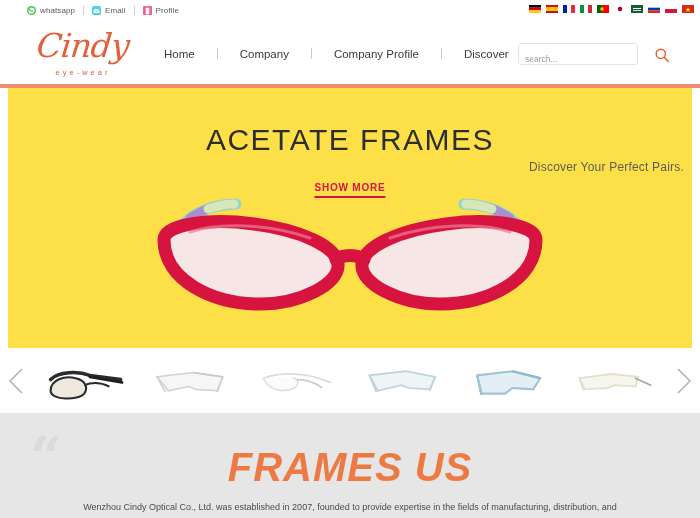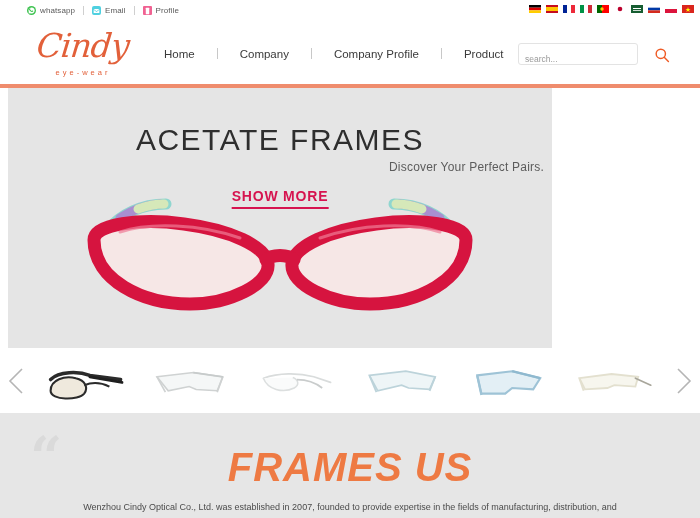--- a/index.html
+++ b/index.html
@@ -78,34 +78,34 @@
   .search-input::placeholder { color:#9a9a9a; }
   .search-btn {
     position:absolute; right:28px; top:24px;
     width:20px; height:20px; border:0; background:transparent; cursor:pointer;
     display:flex; align-items:center; justify-content:center;
   }
 
   
   .hero-rule { position:absolute; left:0; top:84px; width:700px; height:4px; background:#ef8c6d; }
   .hero {
-    position:absolute; left:8px; top:88px; width:544px; height:260px;
-    background:#e5e5e5; overflow:hidden;padding-left:8px;
+    position:absolute; left:8px; top:88px; width:684px; height:260px;
+    background:#fde047; overflow:hidden;padding-left:8px;
   }
   .hero-title {
     position:absolute; left:0; right:0; top:35px; text-align:center;
     font-size:30px; color:#2e2e2e; letter-spacing:1.5px; font-weight:400;
   }
   .hero-sub {
     position:absolute; left:0; right:8px; top:72px; text-align:right;
     font-size:12px; color:#5c5c5c; letter-spacing:.2px;
   }
   .hero-cta {
-    position:absolute; left:50%; top:100px; transform:translateX(-50%);
-    font-size:14px; font-weight:bold; color:#d6134f; letter-spacing:.8px;
+    position:absolute; left:50%; top:94px; transform:translateX(-50%);
+    font-size:10px; font-weight:bold; color:#d6134f; letter-spacing:.8px;
     padding-bottom:3px; border-bottom:2px solid #d6134f; cursor:pointer;
   }
   .hero-glasses { position:absolute; left:50%; top:100px; transform:translateX(-50%); }
 
   
   .carousel {
     position:absolute; left:0; top:348px; width:700px; height:65px;
     background:#ffffff; display:flex; align-items:center;
   }
   .car-arrow {
@@ -233,21 +233,21 @@
       <div class="logo-sub">eye-wear</div>
     </div>
 
     <nav class="nav">
       <a class="nav-link">Home</a>
       <span class="nav-sep"></span>
       <a class="nav-link">Company</a>
       <span class="nav-sep"></span>
       <a class="nav-link">Company Profile</a>
       <span class="nav-sep"></span>
-      <a class="nav-link">Product</a>
+      <a class="nav-link">Discover</a>
       <span class="nav-sep"></span>
       <a class="nav-link">NEWS</a>
     </nav>
 
     <div class="search-wrap">
       <input class="search-input" type="text" placeholder="search..." style="">
     </div>
     <button class="search-btn">
       <svg width="16" height="16" viewBox="0 0 20 20">
         <circle cx="8.5" cy="8.5" r="5.8" fill="none" stroke="#ef5b25" stroke-width="1.8"></circle>

